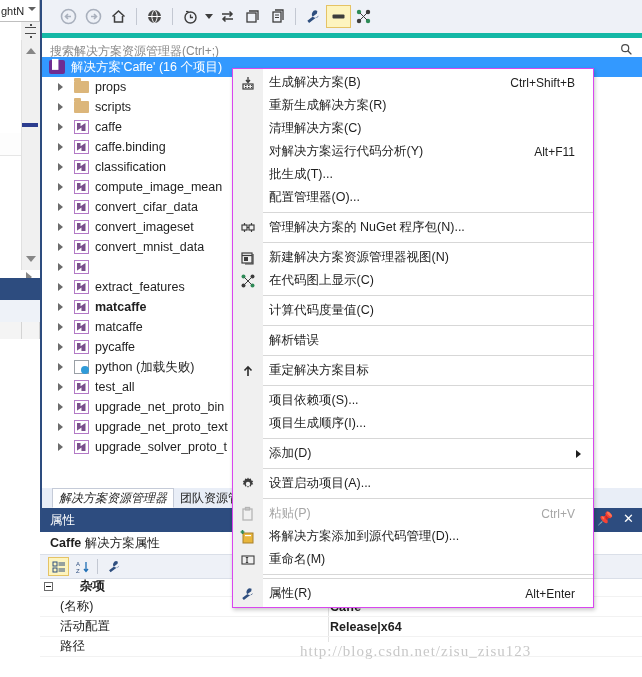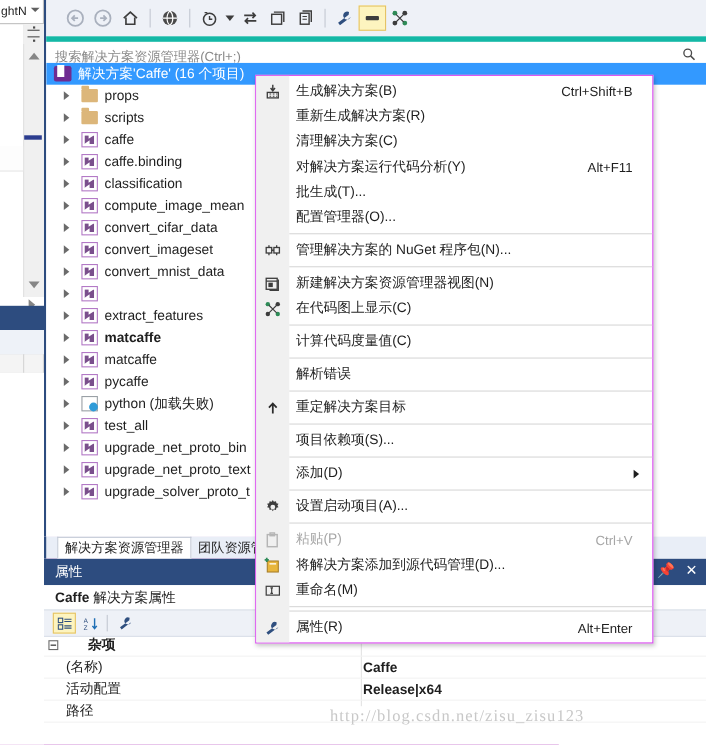--- a/index.html
+++ b/index.html
@@ -101,21 +101,21 @@
   .mi.disabled .mi-lbl { color:#a6a6a6; }
   .mi .mi-key { position:absolute; right:18px; font-size:12px; color:#1e1e1e; }
   .mi.disabled .mi-key { color:#a6a6a6; }
   .mi .mi-sub { position:absolute; right:12px; width:0;height:0;
      border-top:4px solid transparent;border-bottom:4px solid transparent;border-left:5px solid #1e1e1e;}
   .msep { height:1px; background:#d7d7d7; margin:3px 0 3px 30px; }
 
   
   .tabs-row { position:absolute; left:40px; top:488px; width:602px; height:20px; background:#e9eef7; border-left:2px solid #2d4c7f;}
   .tab { position:absolute; top:0; height:20px; font-size:12px; display:flex; align-items:center; padding:0 6px; }
-  .tab.active { background:#ffffff; color:#1e1e1e; border:1px solid #c5cbd8; border-bottom:1px solid #ffffff; box-sizing:border-box;}
+  .tab.active { background:#ffffff; color:#1e1e1e; border:1px solid #c5cbd8; border-bottom:1px solid #ffffff; box-sizing:border-box;font-style:italic;}
   .tab.inactive { color:#1e1e1e; }
 
   .props { position:absolute; left:40px; top:508px; width:602px; height:169px; background:#ffffff; }
   .props-title { position:absolute; left:0; top:0; width:602px; height:24px; background:#2d4c7f; }
   .props-title .t { position:absolute; left:10px; top:4px; color:#ffffff; font-size:12.5px; }
   .pt-arrow { position:absolute; right:48px; top:9px; width:0;height:0;
      border-left:4px solid transparent;border-right:4px solid transparent;border-top:5px solid #ffffff;}
   .pt-pin { position:absolute; right:28px; top:3px; color:#ffffff; font-size:13px; }
   .pt-close { position:absolute; right:8px; top:3px; color:#ffffff; font-size:13px; }
 
@@ -552,20 +552,24 @@
               <path d="M8 13 V4 M4.5 7.5 L8 3.8 L11.5 7.5" fill="none" stroke="#2b2b2b" stroke-width="1.6"></path>
             </svg>
           </span>
           <span class="mi-lbl">重定解决方案目标</span>
         </div>
         <div class="msep"></div>
         <div class="mi">
           <span class="mi-ico"></span>
           <span class="mi-lbl">项目依赖项(S)...</span>
         </div>
+        <div class="mi">
+          <span class="mi-ico"></span>
+          <span class="mi-lbl">项目生成顺序(I)...</span>
+        </div>
         <div class="msep"></div>
         <div class="mi">
           <span class="mi-ico"></span>
           <span class="mi-lbl">添加(D)</span>
           <span class="mi-sub"></span>
         </div>
         <div class="msep"></div>
         <div class="mi">
           <span class="mi-ico">
             <svg width="16" height="16" viewBox="0 0 16 16">

